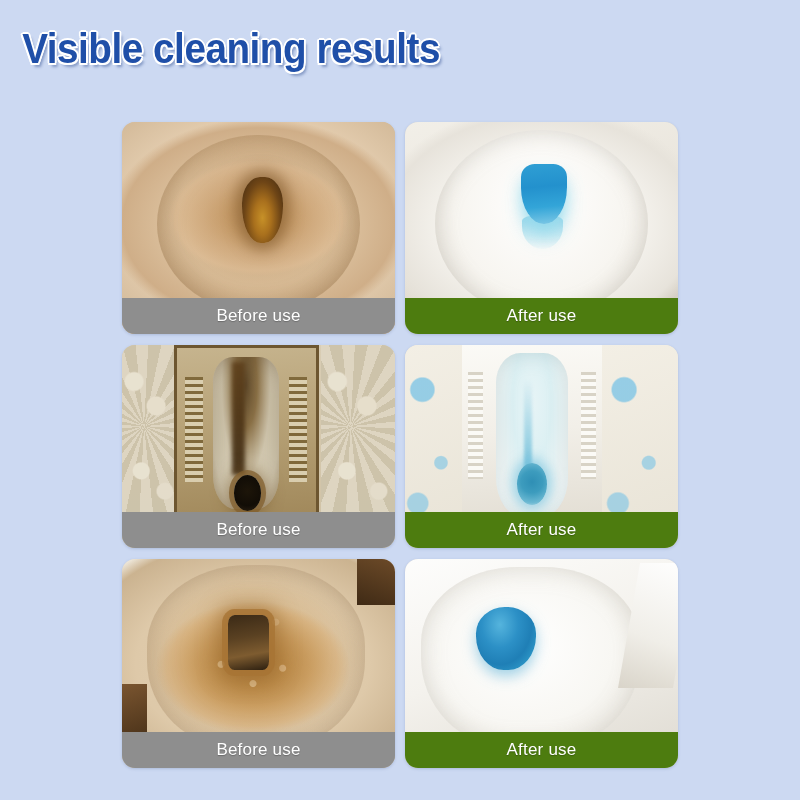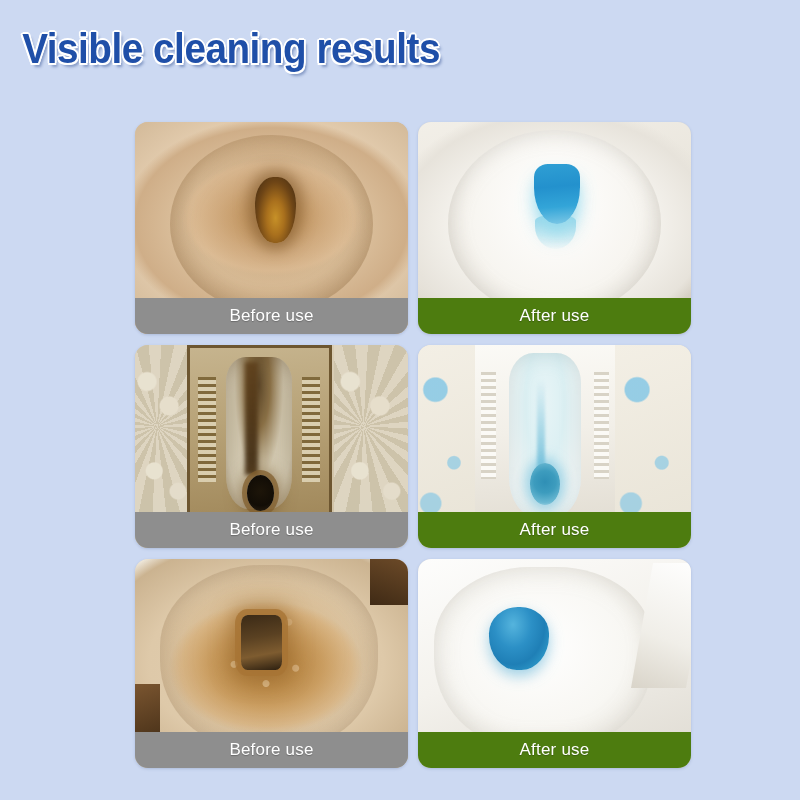--- a/index.html
+++ b/index.html
@@ -50,21 +50,20 @@
   
   .grid {
     position: absolute;
     left: 122px;
     top: 122px;
     width: 656px;
     display: grid;
     grid-template-columns: 273px 273px;
     column-gap: 10px;
     row-gap: 11px;
-    margin-left: 13px;
   }
 
   .card {
     position: relative;
     border-radius: 13px;
     overflow: hidden;
     background: #cfcfcf;
     box-shadow: 0 1px 3px rgba(60,80,130,0.22);
   }
 

